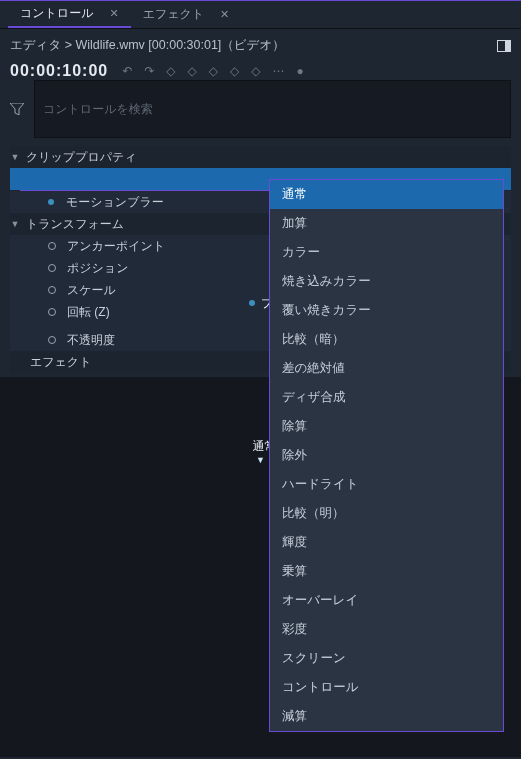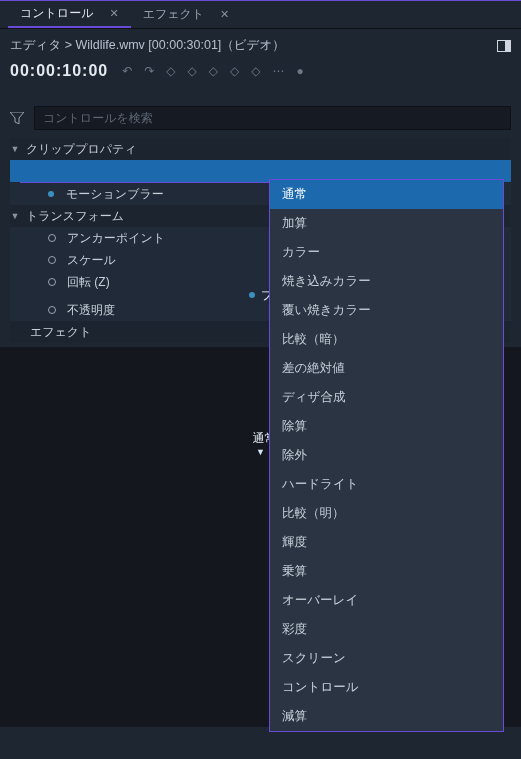--- a/index.html
+++ b/index.html
@@ -12,28 +12,28 @@
   .tab.active { color:#e2e7ee; border-bottom:2px solid #6a4bd8; }
   .tab-close { font-size:11px; color:#8a929e; }
 
   
   .header { padding:8px 10px 2px 10px; display:flex; align-items:center; justify-content:space-between; }
   .bc { color:#b7c0cb; font-size:12.5px; }
   .panel-icon { width:14px; height:12px; border:1px solid #cfd6df; position:relative; }
   .panel-icon::after { content:""; position:absolute; right:0; top:0; width:5px; height:100%; background:#cfd6df; }
 
   
-  .tc-row { display:flex; align-items:center; gap:14px; padding:6px 10px 26px 10px; }
+  .tc-row { display:flex; align-items:center; gap:14px; padding:6px 10px 0 10px; }
   .tc { font-size:16px; font-weight:600; color:#e4e9ef; letter-spacing:1px; }
   .tc-icons { display:flex; align-items:center; gap:12px; color:#6e7886; }
 
   
   .search-row { display:flex; align-items:center; gap:10px; padding:0 10px 8px 10px; }
   .filter-icon { width:14px; height:12px; }
-  .search-input { flex:1; background:#161a22; border:1px solid #0e1116; color:#8a929e; padding:4px 8px; font-size:12px; }
+  .search-input { flex:1; background:#161a22; border:1px solid #0e1116; color:#8a929e; padding:21px 8px; font-size:12px; }
   .search-input::placeholder { color:#5e6774; }
 
   
   .tree { padding:0 10px; }
   .row { display:flex; align-items:center; height:22px; }
   .row.lvl0 { background:#1c2430; }
   .row.lvl1 { background:#202a38; }
   .row-lbl { padding-left:6px; }
   .tw { display:inline-block; width:10px; text-align:center; color:#8a929e; font-size:9px; }
   .dot { width:6px; height:6px; border-radius:50%; background:#3d8fbf; margin:0 6px 0 4px; }
@@ -131,20 +131,25 @@
     </div>
 
     <div class="row lvl1">
       <span class="indent2"></span>
         <span class="ring"></span>
       <span class="row-lbl">アンカーポイント</span>
     </div>
     <div class="row lvl1">
       <span class="indent2"></span>
         <span class="ring"></span>
+      <span class="row-lbl">ポジション</span>
+    </div>
+    <div class="row lvl1">
+      <span class="indent2"></span>
+        <span class="ring"></span>
       <span class="row-lbl">スケール</span>
     </div>
     <div class="row lvl1">
       <span class="indent2"></span>
         <span class="ring"></span>
       <span class="row-lbl">回転 (Z)</span>
     </div>
     <div class="row lvl1" style="height:6px"></div>
     <div class="row lvl1">
       <span class="indent2"></span>

